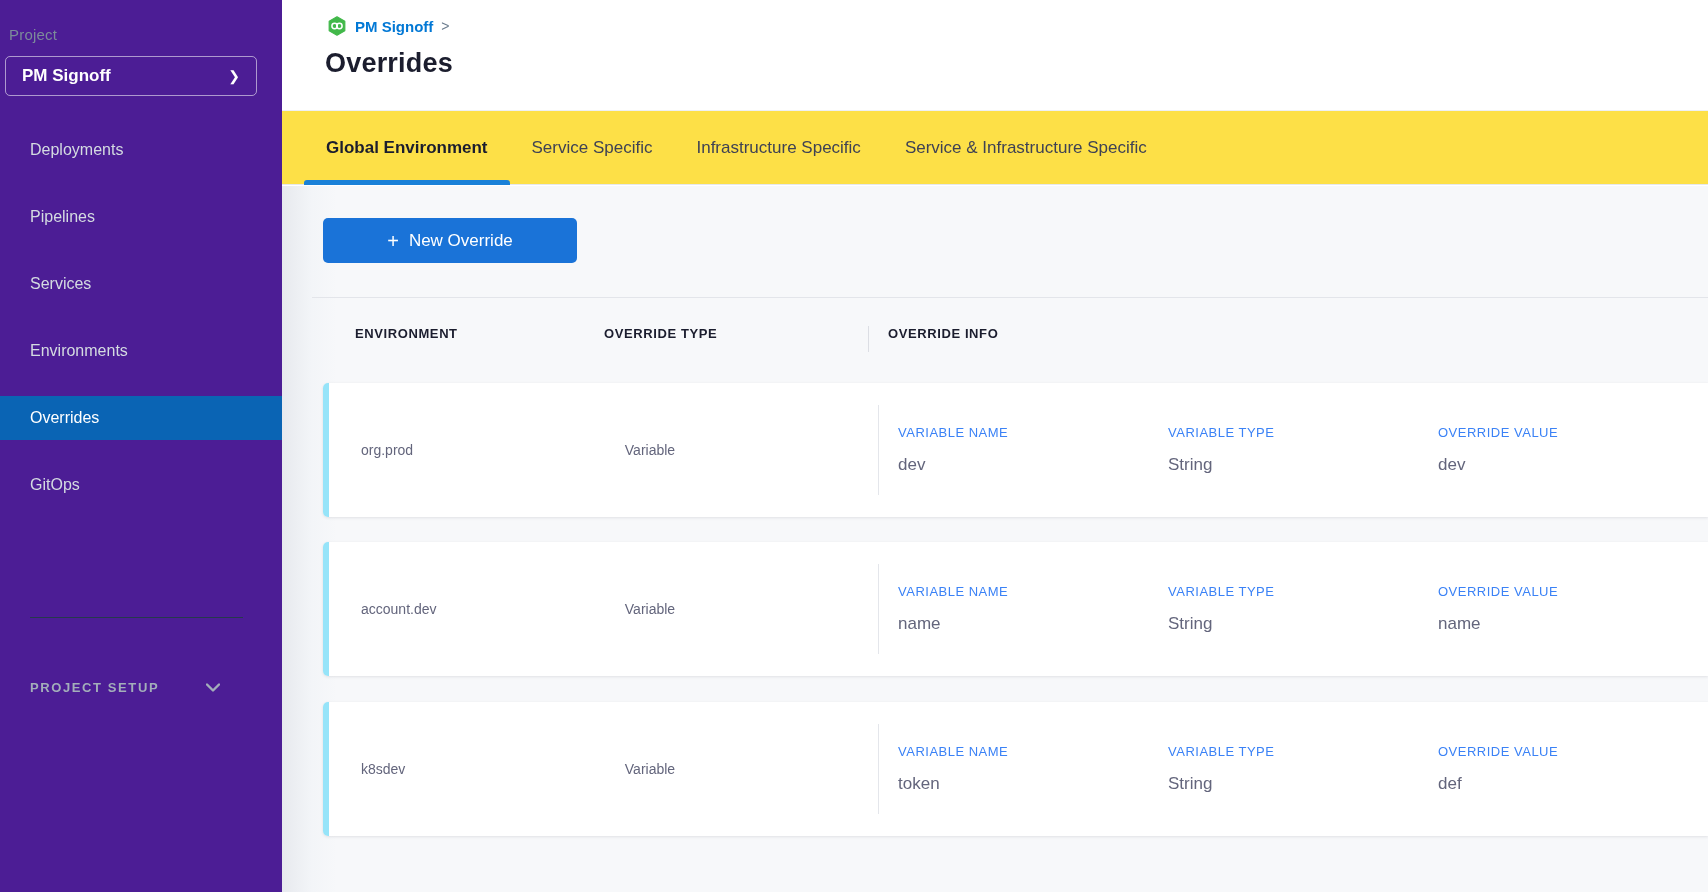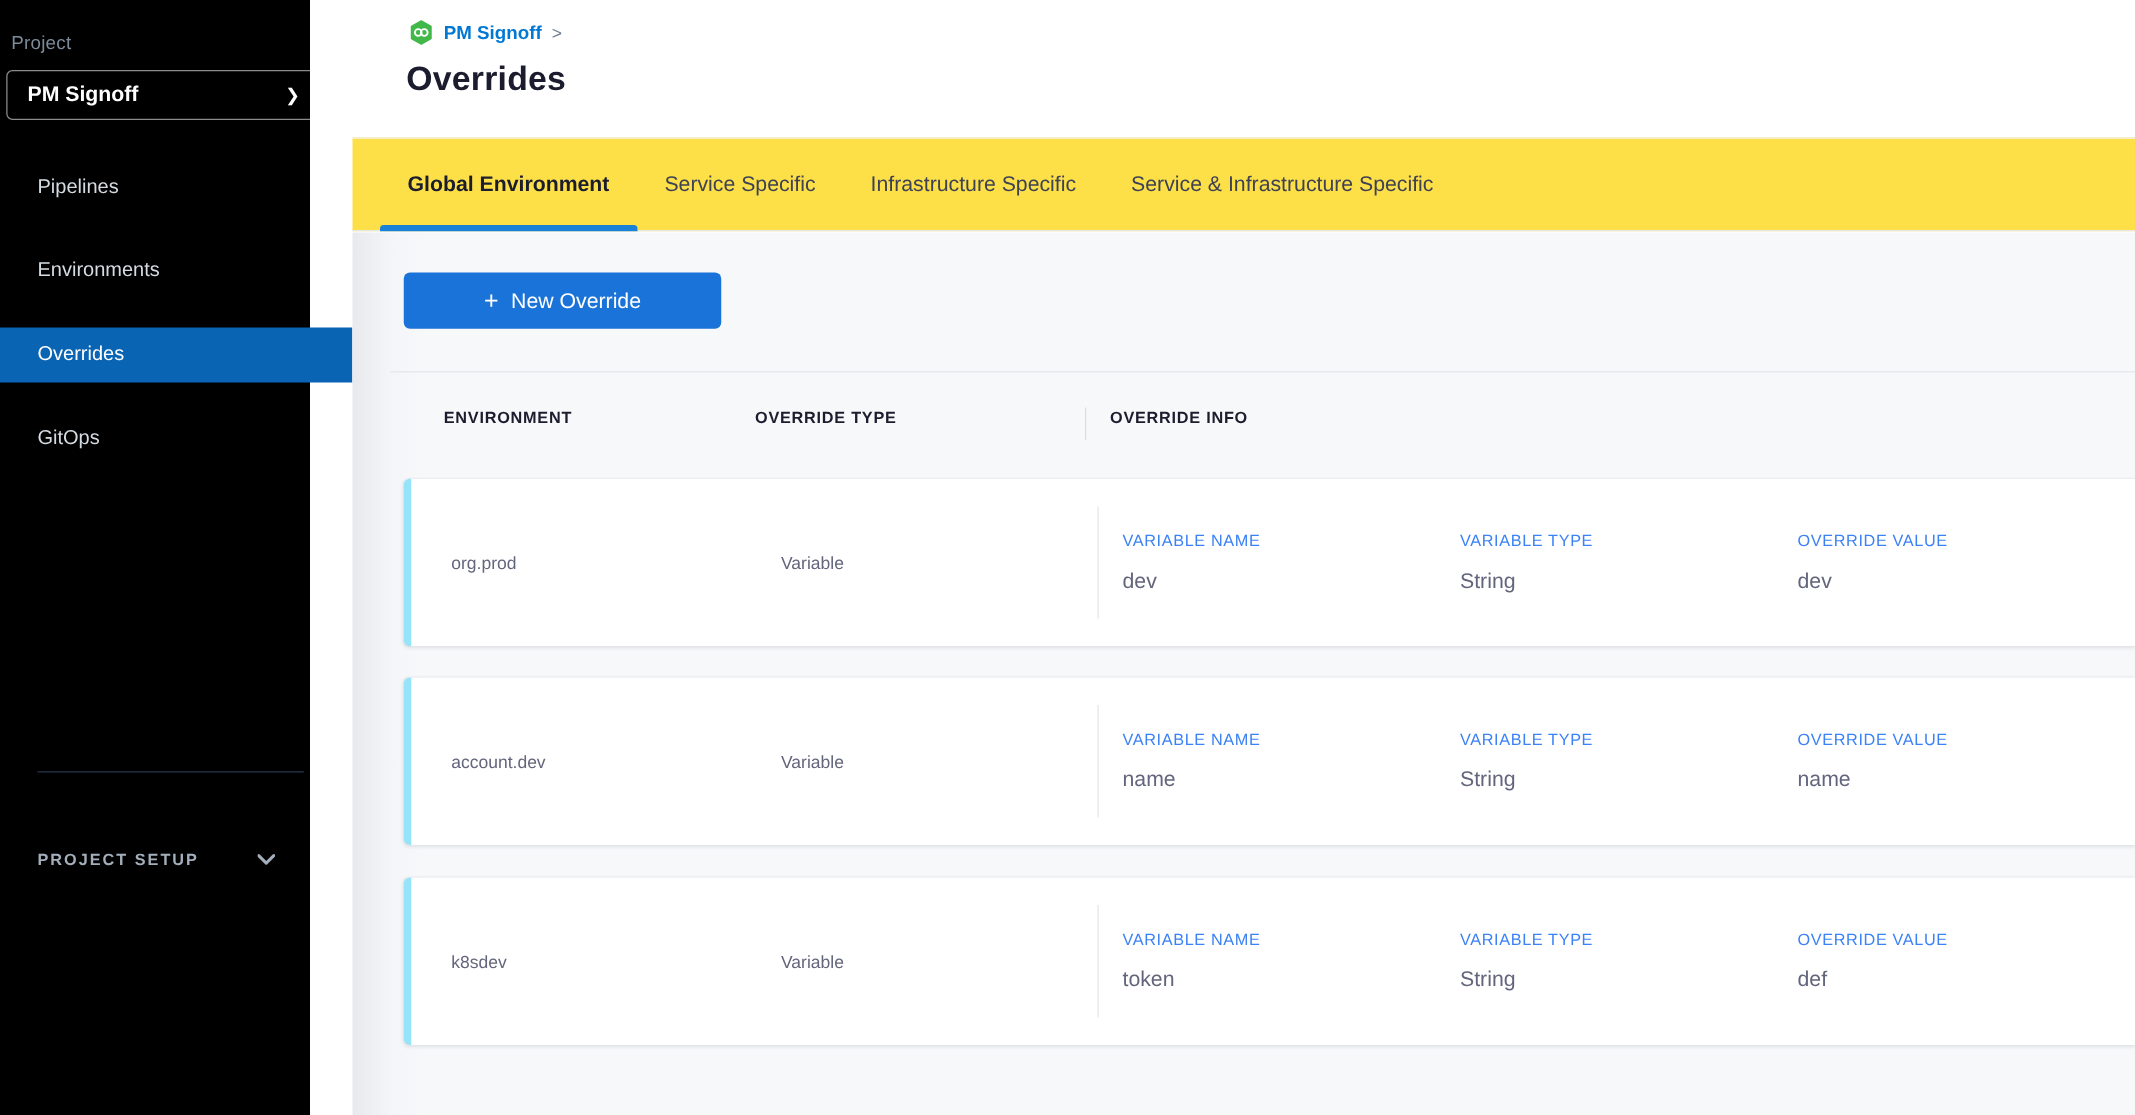--- a/index.html
+++ b/index.html
@@ -3,22 +3,22 @@
 <meta charset="utf-8">
 <style>
   * { margin: 0; padding: 0; box-sizing: border-box; }
   html, body { width: 1708px; height: 892px; overflow: hidden; }
   body { font-family: "Liberation Sans", "DejaVu Sans", sans-serif; background: #ffffff; }
 
   .app { position: relative; width: 1708px; height: 892px; overflow: hidden; }
 
   
   .sidebar {
-    position: absolute; left: 0; top: 0; width: 248px; height: 892px;
-    background: #000000;
+    position: absolute; left: 0; top: 0; width: 282px; height: 892px;
+    background: #4c1d95;
     text-align: center;
   }
   .project-label {
     position: absolute; left: 9px; top: 26px;
     font-size: 15px; color: #7c8b9a; letter-spacing: 0.2px;
   }
   .project-select {
     position: absolute; left: 5px; top: 56px; width: 252px; height: 40px;
     border: 1px solid rgba(255,255,255,0.55); border-radius: 5px;
     display: flex; align-items: center; justify-content: space-between;
@@ -136,21 +136,27 @@
 
   <aside class="sidebar">
     <div class="project-label">Project</div>
     <div class="project-select">
       <span class="name">PM Signoff</span>
       <span class="chev">❯</span>
     </div>
 
     <nav class="nav">
       <div class="nav-item">
+          <span>Deployments</span>
+        </div>
+      <div class="nav-item">
           <span>Pipelines</span>
+        </div>
+      <div class="nav-item">
+          <span>Services</span>
         </div>
       <div class="nav-item">
           <span>Environments</span>
         </div>
       <div class="nav-item active">
           <span>Overrides</span>
         </div>
       <div class="nav-item">
           <span>GitOps</span>
         </div>

